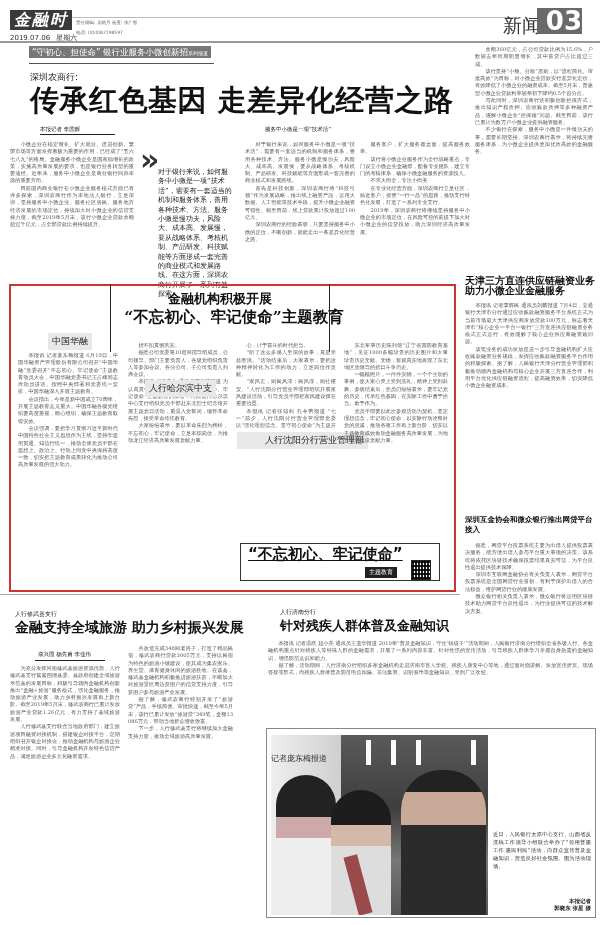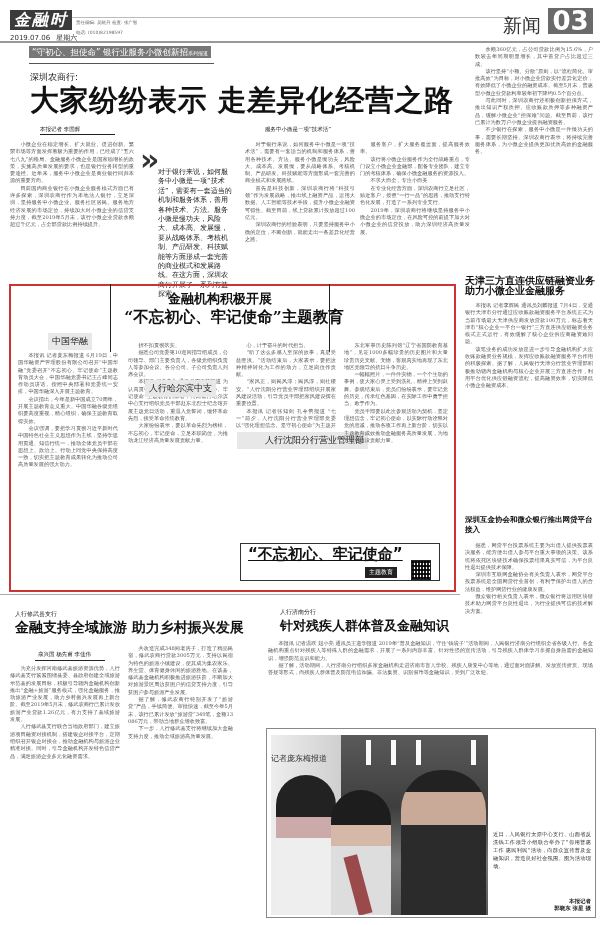--- a/index.html
+++ b/index.html
@@ -11,21 +11,21 @@
   .sans { font-family: "DejaVu Sans", "Liberation Sans", sans-serif; }
 
   
   #masthead-logo { left: 10px; top: 10px; width: 62px; height: 20px; background: #3a3a3a; color: #fff; font-size: 16px; line-height: 20px; text-align: center; font-weight: bold; font-style: italic; letter-spacing: 2px; }
   #masthead-date { left: 10px; top: 33px; font-size: 7px; color: #333; }
   #masthead-editor { left: 76px; top: 20px; font-size: 4.5px; color: #666; }
   #masthead-phone { left: 76px; top: 30px; font-size: 4.5px; color: #666; }
   #masthead-rule { left: 72px; top: 17px; width: 445px; height: 1px; background: #bbb; }
   #masthead-rule2 { left: 0; top: 41px; width: 600px; height: 1.5px; background: #999; }
   #section-label { left: 503px; top: 13px; font-size: 19px; color: #333; font-family: "DejaVu Sans", sans-serif; }
-  #page-number { left: 548px; top: 8px; width: 45px; height: 26px; background: #6a6a6a; color: #fff; font-size: 26px; font-weight: bold; line-height: 26px; text-align: center; font-family: "DejaVu Sans", sans-serif; }
+  #page-number { left: 537px; top: 8px; width: 45px; height: 26px; background: #6a6a6a; color: #fff; font-size: 26px; font-weight: bold; line-height: 26px; text-align: right; font-family: "DejaVu Sans", sans-serif; }
 
   
   #series-banner { left: 29px; top: 46px; height: 12px; background: #777; color: #fff; font-size: 8.5px; line-height: 12px; padding: 0 3px; font-family: "DejaVu Sans", sans-serif; }
   #series-banner small { font-size: 5px; }
   #banner-rule { left: 29px; top: 63px; width: 185px; height: 1px; background: #555; }
 
   
   #lead-kicker { left: 30px; top: 71px; font-size: 9px; font-family: "DejaVu Sans", sans-serif; color: #222; }
   #lead-headline { left: 30px; top: 81px; font-size: 29px; font-weight: bold; color: #111; letter-spacing: 0.5px; white-space: nowrap; }
   #lead-byline { left: 40px; top: 126px; font-size: 5.5px; color: #222; font-family: "DejaVu Sans", sans-serif; }
@@ -106,21 +106,21 @@
 <div class="abs" id="section-label">新闻</div>
 <div class="abs" id="page-number">03</div>
 <div class="abs" id="masthead-rule2"></div>
 
 <div class="abs" id="series-banner">
   <span>“守初心、担使命” 银行业服务小微创新招</span><small>系列报道</small>
 </div>
 <div class="abs" id="banner-rule"></div>
 
 <div class="abs" id="lead-kicker">深圳农商行:</div>
-<h1 class="abs" id="lead-headline">大家纷纷表示  走差异化经营之路</h1>
+<h1 class="abs" id="lead-headline">传承红色基因  走差异化经营之路</h1>
 <div class="abs" id="lead-byline">本报记者  李国辉</div>
 <div class="abs" id="lead-byline-rule"></div>
 <div class="abs txt" id="col1">
     <p>小微企业在稳定增长、扩大就业、促进创新、繁荣市场等方面发挥着极为重要的作用，已经成了“五六七八九”的格局。金融服务小微企业是国家稳增长的政策，实施高质量发展的要求，也是银行业务转型的重要途径。近年来，服务中小微企业是商业银行回归本源的重要方向。</p>
     <p>目前国内商业银行在小微企业服务模式方面已有许多探索，深圳农商行作为本地法人银行，立足深圳，坚持服务中小微企业、服务社区居民、服务地方经济发展的市场定位，持续加大对小微企业的信贷支持力度，截至2019年5月末，该行小微企业贷款余额超过千亿元，占全部贷款比例持续提升。</p>
   </div>
 <div class="abs" id="pull-quote-mark">»</div>
 <div class="abs" id="pull-quote">对于银行来说，如何服务中小微是一项“技术活”，需要有一套适当的机制和服务体系，善用各种技术、方法。服务小微是慢功夫，风险大、成本高、发展慢，要从战略体系、考核机制、产品研发、科技赋能等方面形成一套完善的商业模式和发展路线。在这方面，深圳农商行开展了一系列有益探索。</div>
 <div class="abs" id="col3-sub">服务中小微是一项“技术活”</div>
 <div class="abs txt" id="col3">

